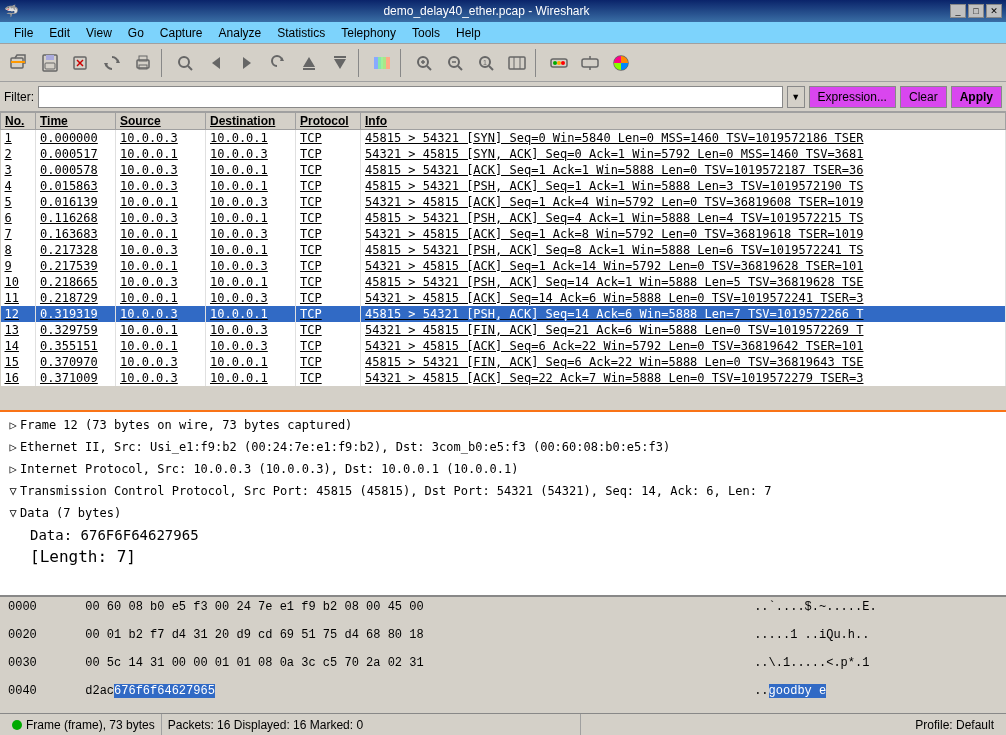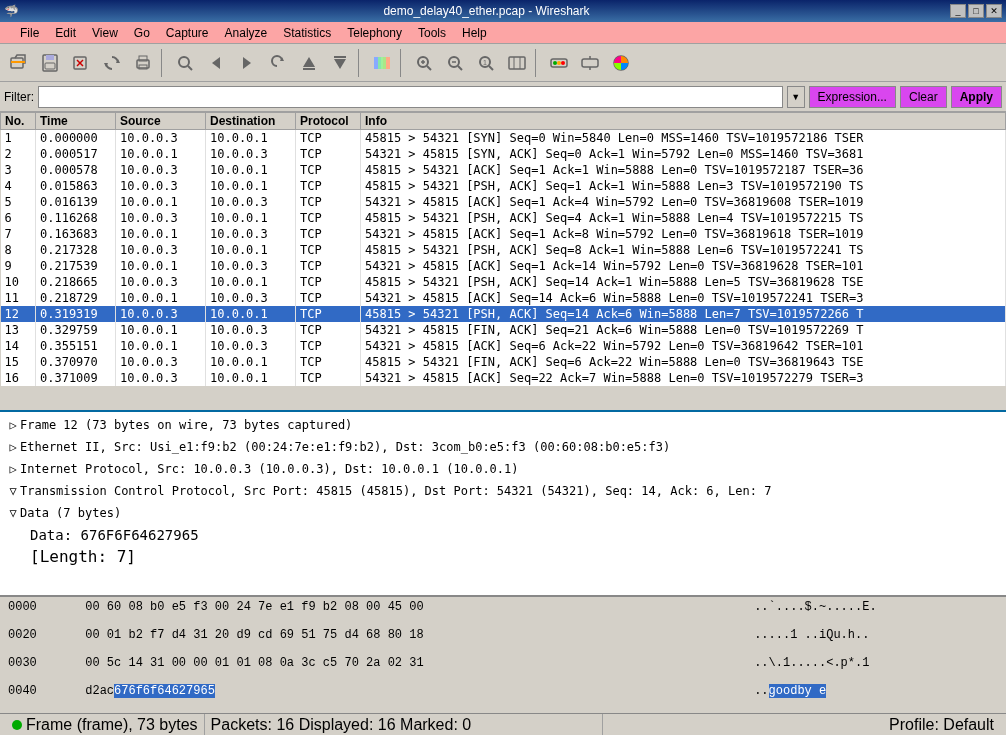--- a/index.html
+++ b/index.html
@@ -23,26 +23,26 @@
       width: 16px; height: 14px;
       background: #c0c0c0;
       border: 1px solid #888;
       font-size: 9px;
       display: flex; align-items: center; justify-content: center;
       cursor: pointer; color: #000;
     }
 
     
     #menubar {
-      background: #fca5a5;
+      background: #7dd3fc;
       display: flex;
       align-items: center;
       height: 22px;
       border-bottom: 1px solid #a0a0a0;
-      padding: 0 12px;
+      padding: 0 6px;
     }
     .menu-item {
       padding: 2px 8px;
       cursor: pointer;
       font-size: 12px;
       color: #000;
     }
 
     
     #toolbar {
@@ -181,21 +181,21 @@
     .hex-ascii span.hl { background: #316ac5; color: white; }
 
     
     #statusbar {
       height: 22px;
       background: #d4d0c8;
       border-top: 1px solid #888;
       display: flex;
       align-items: center;
       padding: 0 6px;
-      font-size: 16px;
+      font-size: 12px;
       gap: 0;
     }
     .status-section {
       display: flex;
       align-items: center;
       padding: 0 6px;
       border-right: 1px solid #a0a0a0;
       height: 100%;
     }
     .status-section:last-child { border-right: none; flex: 1; justify-content: flex-end; }
@@ -395,21 +395,21 @@
   <label>Filter:</label>
   <input type="text" id="filter-input" style="flex: 1 1 0%; height: 22px; border: 1px solid rgb(136, 136, 136); background: white; font-size: 12px; padding: 0px 4px;" placeholder="">
   <div style="width:18px;height:22px;border:1px solid #888;background:#d4d0c8;cursor:pointer;display:flex;align-items:center;justify-content:center;font-size:9px;">▼</div>
   <button class="filter-btn">Expression...</button>
   <button class="filter-btn">Clear</button>
   <button class="filter-btn" style="font-weight:bold;">Apply</button>
 </div>
 
 <div id="main">
 
-  <div id="packet-list-container" style="position:relative;flex:0 0 300px;overflow:hidden;border-bottom:2px solid #0369a1;">
+  <div id="packet-list-container" style="position:relative;flex:0 0 300px;overflow:hidden;border-bottom:2px solid #f97316;text-decoration:underline;">
     <div style="overflow-y:scroll;height:300px;overflow-x:hidden;">
       <table id="packet-list">
         <thead>
           <tr>
             <th style="width:35px;">No.</th>
             <th style="width:80px;">Time</th>
             <th style="width:90px;">Source</th>
             <th style="width:90px;">Destination</th>
             <th style="width:65px;">Protocol</th>
             <th>Info</th>

